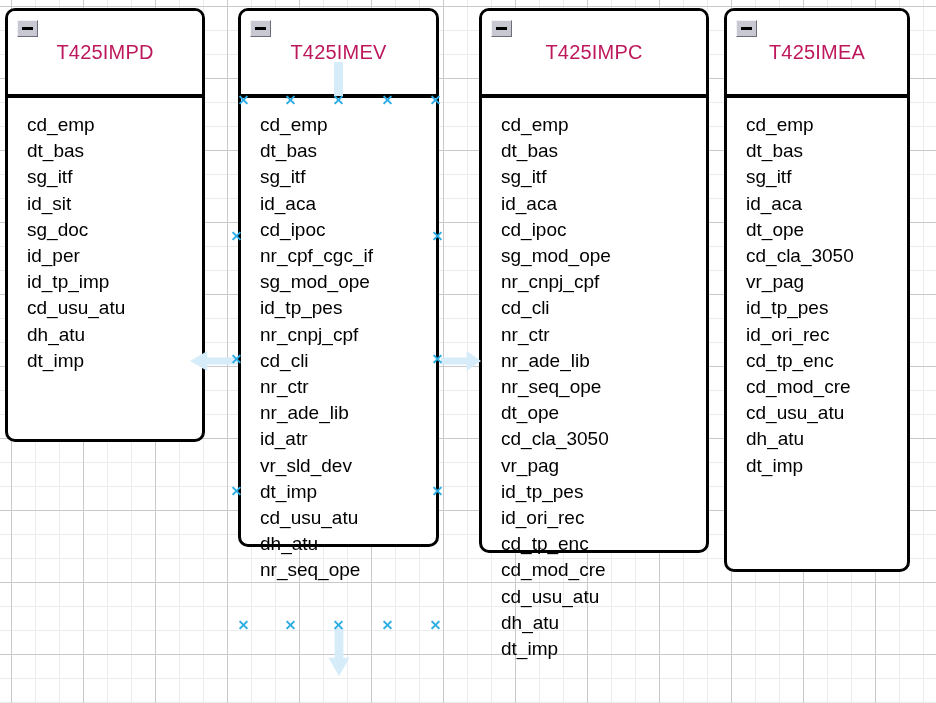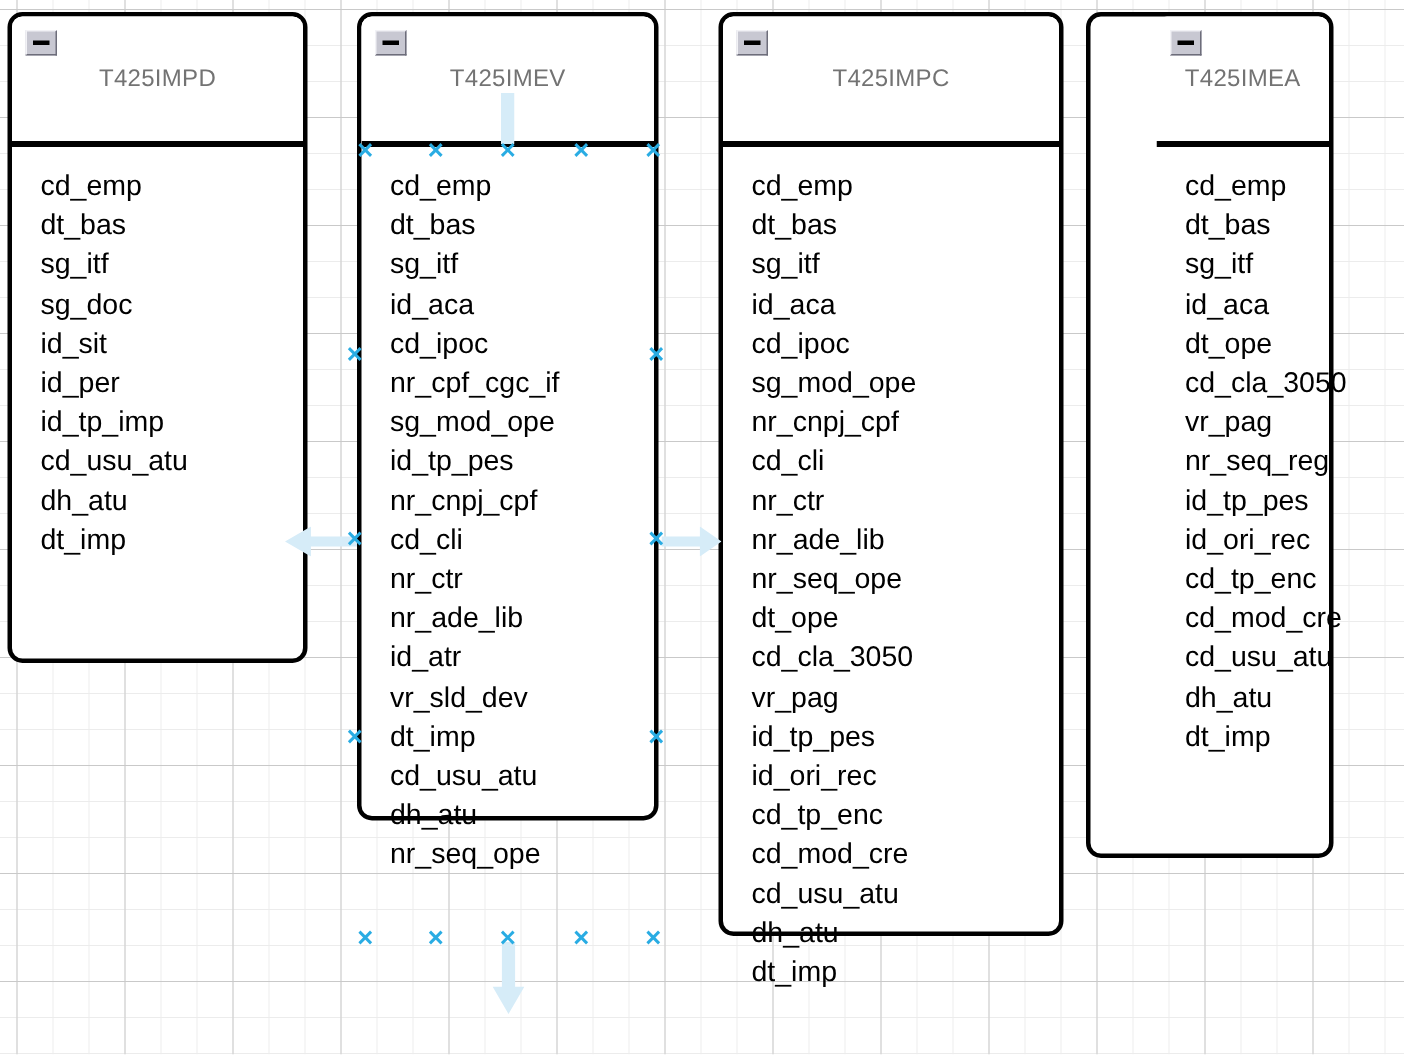--- a/index.html
+++ b/index.html
@@ -37,22 +37,22 @@
     height: 87px;
     box-sizing: border-box;
     border-bottom: 4px solid #000000;
     background: #ffffff;
     border-radius: 7px 7px 0 0;
     display: flex;
     align-items: center;
     justify-content: center;
   }
   .entity-title {
-    font-size: 16px;
-    color: #737373;
+    font-size: 20px;
+    color: #be185d;
     letter-spacing: 0.2px;
     white-space: nowrap;
     pointer-events: none;
   }
   .collapse-btn {
     position: absolute;
     left: 9px;
     top: 9px;
     width: 21px;
     height: 17px;
@@ -123,22 +123,22 @@
         <div class="entity-header">
           <div class="collapse-btn">
             <span class="minus"></span>
           </div>
           <div class="entity-title">T425IMPD</div>
         </div>
         <div class="entity-body">
           <div class="field">cd_emp</div>
           <div class="field">dt_bas</div>
           <div class="field">sg_itf</div>
+          <div class="field">id_sit</div>
           <div class="field">sg_doc</div>
-          <div class="field">id_sit</div>
           <div class="field">id_per</div>
           <div class="field">id_tp_imp</div>
           <div class="field">cd_usu_atu</div>
           <div class="field">dh_atu</div>
           <div class="field">dt_imp</div>
         </div>
       </div>
       <div class="entity" style="left: 238px; top: 8px; width: 201px; height: 539px;">
         <div class="entity-header">
           <div class="collapse-btn">
@@ -160,21 +160,21 @@
           <div class="field">nr_ctr</div>
           <div class="field">nr_ade_lib</div>
           <div class="field">id_atr</div>
           <div class="field">vr_sld_dev</div>
           <div class="field">dt_imp</div>
           <div class="field">cd_usu_atu</div>
           <div class="field">dh_atu</div>
           <div class="field">nr_seq_ope</div>
         </div>
       </div>
-      <div class="entity" style="left: 479px; top: 8px; width: 230px; height: 616px;">
+      <div class="entity" style="left: 479px; top: 8px; width: 230px; height: 545px;">
         <div class="entity-header">
           <div class="collapse-btn">
             <span class="minus"></span>
           </div>
           <div class="entity-title">T425IMPC</div>
         </div>
         <div class="entity-body">
           <div class="field">cd_emp</div>
           <div class="field">dt_bas</div>
           <div class="field">sg_itf</div>
@@ -191,36 +191,35 @@
           <div class="field">vr_pag</div>
           <div class="field">id_tp_pes</div>
           <div class="field">id_ori_rec</div>
           <div class="field">cd_tp_enc</div>
           <div class="field">cd_mod_cre</div>
           <div class="field">cd_usu_atu</div>
           <div class="field">dh_atu</div>
           <div class="field">dt_imp</div>
         </div>
       </div>
-      <div class="entity" style="left: 724px; top: 8px; width: 165px; height: 564px; padding-left: 44px;">
+      <div class="entity" style="left: 724px; top: 8px; width: 186px; height: 564px;">
         <div class="entity-header">
           <div class="collapse-btn">
             <span class="minus"></span>
           </div>
           <div class="entity-title">T425IMEA</div>
         </div>
         <div class="entity-body">
           <div class="field">cd_emp</div>
           <div class="field">dt_bas</div>
           <div class="field">sg_itf</div>
           <div class="field">id_aca</div>
           <div class="field">dt_ope</div>
           <div class="field">cd_cla_3050</div>
           <div class="field">vr_pag</div>
-          <div class="field">nr_seq_reg</div>
           <div class="field">id_tp_pes</div>
           <div class="field">id_ori_rec</div>
           <div class="field">cd_tp_enc</div>
           <div class="field">cd_mod_cre</div>
           <div class="field">cd_usu_atu</div>
           <div class="field">dh_atu</div>
           <div class="field">dt_imp</div>
         </div>
       </div>
     </div>

